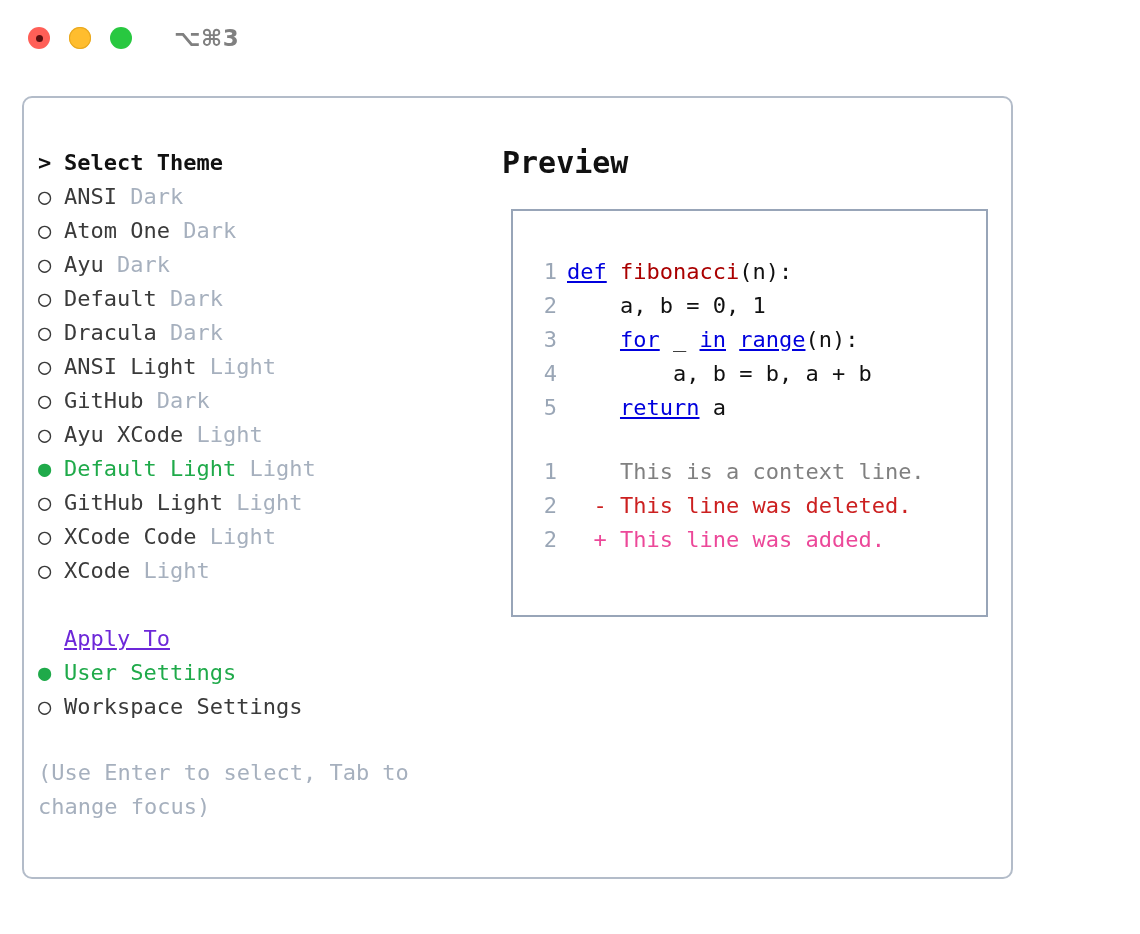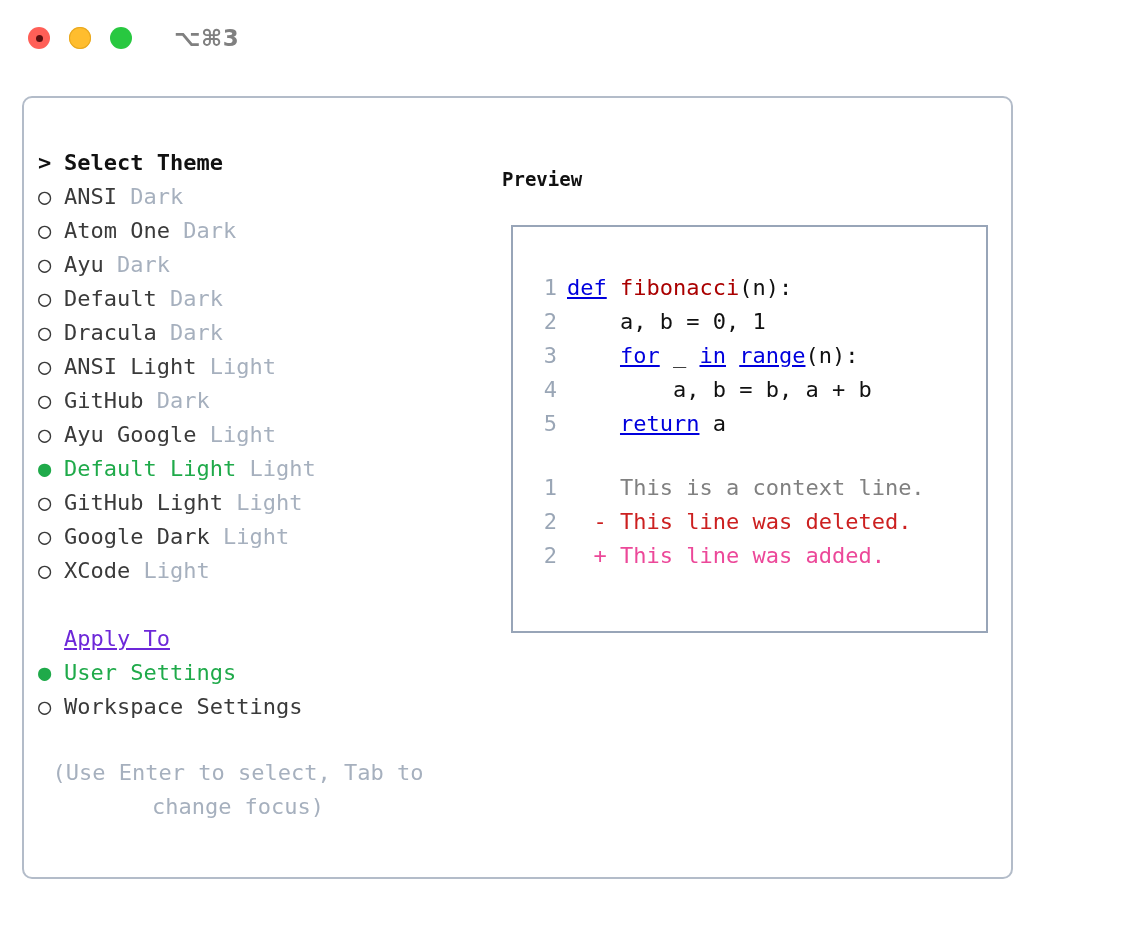--- a/index.html
+++ b/index.html
@@ -122,36 +122,34 @@
   .section-head .pad { display: inline-block; width: 26px; }
 
   .spacer-row { height: 34px; }
 
   .hint {
     margin-top: 32px;
     font-size: 22px;
     line-height: 34px;
     color: #a6b0be;
     width: 400px;
-    text-align: center;
   }
 
   
   .right-col {
     position: absolute;
     left: 478px;
     top: 48px;
     width: 500px;
   }
   .preview-title {
-    font-size: 19px;
+    font-size: 30px;
     line-height: 34px;
     font-weight: bold;
     color: #111111;
-    margin-top: 16px;
   }
   .preview-panel {
     margin-top: 29px;
     margin-left: 9px;
     width: 477px;
     height: 408px;
     border: 2px solid #98a5b8;
     box-sizing: border-box;
     background: #ffffff;
     padding: 44px 0 0 10px;
@@ -197,24 +195,24 @@
       <div class="list-head"><span class="caret">&gt;</span><span>Select Theme</span></div>
 
       <div id="theme-list">
           <div class="opt"><span class="marker">○</span><span>ANSI</span><span> </span><span class="badge">Dark</span></div>
           <div class="opt"><span class="marker">○</span><span>Atom One</span><span> </span><span class="badge">Dark</span></div>
           <div class="opt"><span class="marker">○</span><span>Ayu</span><span> </span><span class="badge">Dark</span></div>
           <div class="opt"><span class="marker">○</span><span>Default</span><span> </span><span class="badge">Dark</span></div>
           <div class="opt"><span class="marker">○</span><span>Dracula</span><span> </span><span class="badge">Dark</span></div>
           <div class="opt"><span class="marker">○</span><span>ANSI Light</span><span> </span><span class="badge">Light</span></div>
           <div class="opt"><span class="marker">○</span><span>GitHub</span><span> </span><span class="badge">Dark</span></div>
-          <div class="opt"><span class="marker">○</span><span>Ayu Google</span><span> </span><span class="badge">Light</span></div>
+          <div class="opt"><span class="marker">○</span><span>Ayu XCode</span><span> </span><span class="badge">Light</span></div>
           <div class="opt selected"><span class="marker">●</span><span>Default Light</span><span> </span><span class="badge">Light</span></div>
           <div class="opt"><span class="marker">○</span><span>GitHub Light</span><span> </span><span class="badge">Light</span></div>
-          <div class="opt"><span class="marker">○</span><span>Google Dark</span><span> </span><span class="badge">Light</span></div>
+          <div class="opt"><span class="marker">○</span><span>XCode Code</span><span> </span><span class="badge">Light</span></div>
           <div class="opt"><span class="marker">○</span><span>XCode</span><span> </span><span class="badge">Light</span></div>
         </div>
 
       <div class="spacer-row"></div>
 
       <div class="section-head"><span class="pad"></span><span>Apply To</span></div>
 
       <div id="apply-list">
           <div class="opt selected"><span class="marker">●</span><span>User Settings</span></div>
           <div class="opt"><span class="marker">○</span><span>Workspace Settings</span></div>

